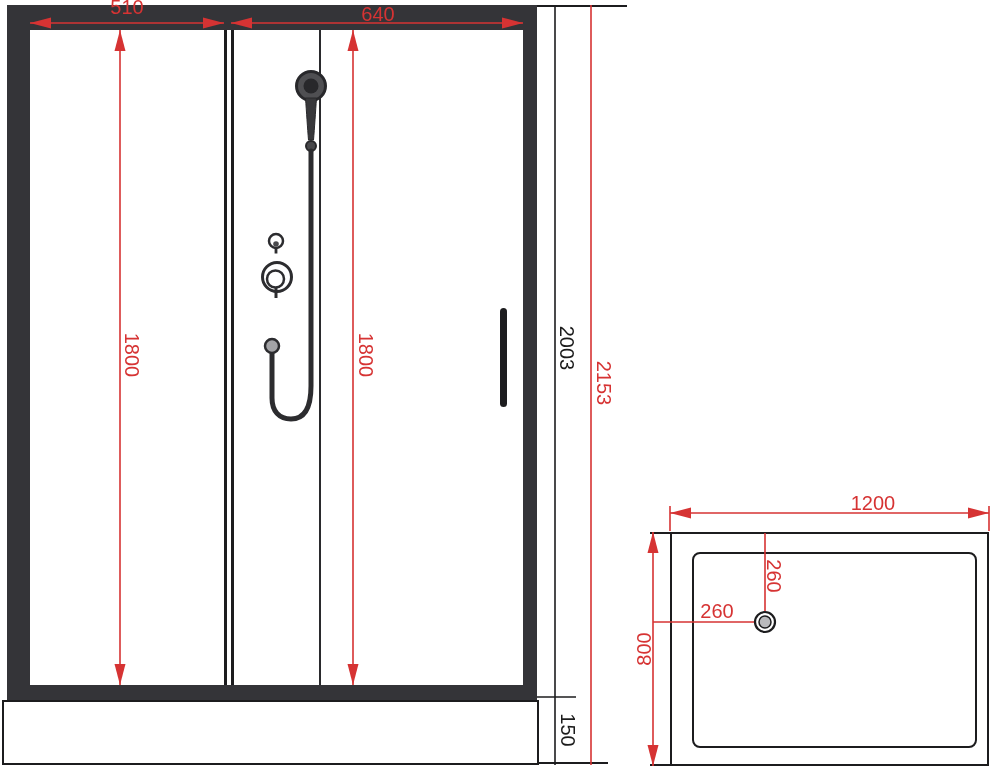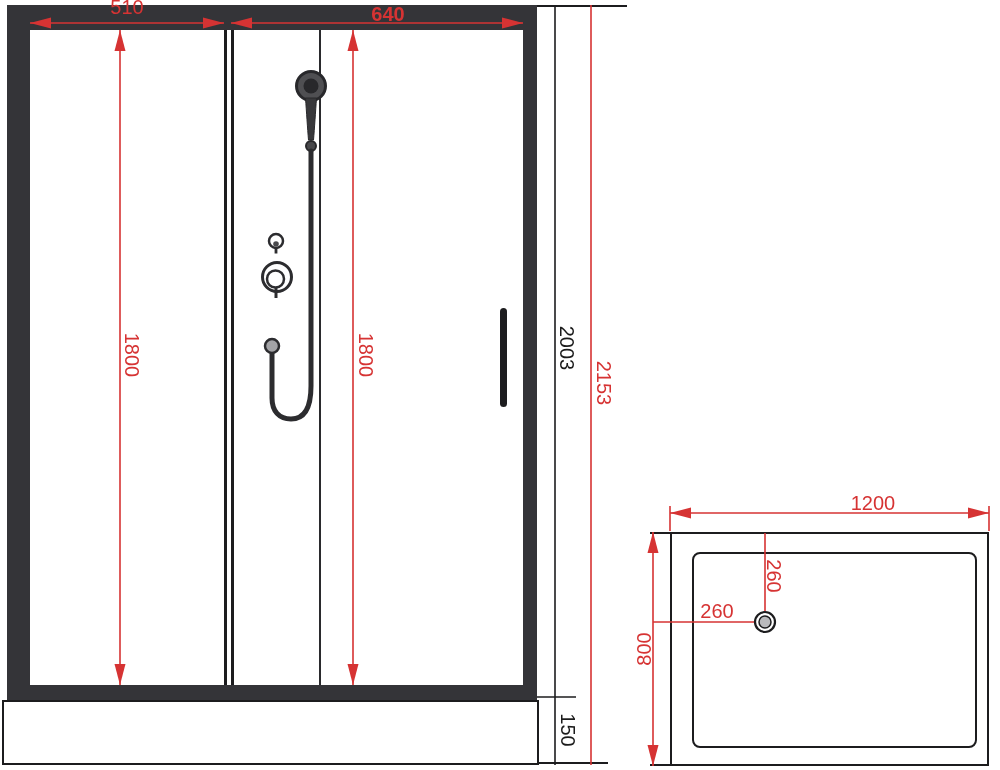--- a/index.html
+++ b/index.html
@@ -115,21 +115,21 @@
     <line x1="765" y1="533" x2="765" y2="611" stroke="#d63333" stroke-width="1.6"></line>
     <line x1="653" y1="622" x2="754" y2="622" stroke="#d63333" stroke-width="1.6"></line>
 
     <g>
       <circle cx="765" cy="622" r="10" fill="#ffffff" stroke="#1c1c1e" stroke-width="2.2"></circle>
       <circle cx="765" cy="622" r="6" fill="#b9b9bc" stroke="#1c1c1e" stroke-width="1.5"></circle>
     </g>
   </svg>
 
   <div class="dim red" style="left:127px;top:7px;">510</div>
-  <div class="dim red" style="left:388px;top:14px;font-weight:bold;">640</div>
+  <div class="dim red" style="left:378px;top:14px;">640</div>
   <div class="dim red rot-cw" style="left:132px;top:355px;">1800</div>
   <div class="dim red rot-cw" style="left:366px;top:355px;">1800</div>
   <div class="dim blk rot-cw" style="left:567px;top:348px;">2003</div>
   <div class="dim red rot-cw" style="left:604px;top:383px;">2153</div>
   <div class="dim blk rot-cw" style="left:568px;top:730px;">150</div>
 
   <div class="dim red" style="left:873px;top:503px;">1200</div>
   <div class="dim red rot-ccw" style="left:644px;top:649px;">800</div>
   <div class="dim red rot-cw" style="left:774px;top:576px;">260</div>
   <div class="dim red" style="left:717px;top:611px;">260</div>

